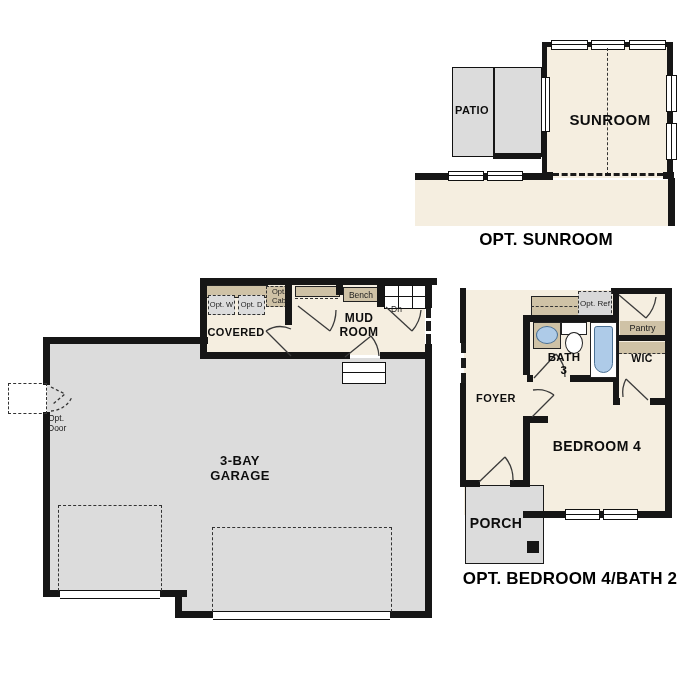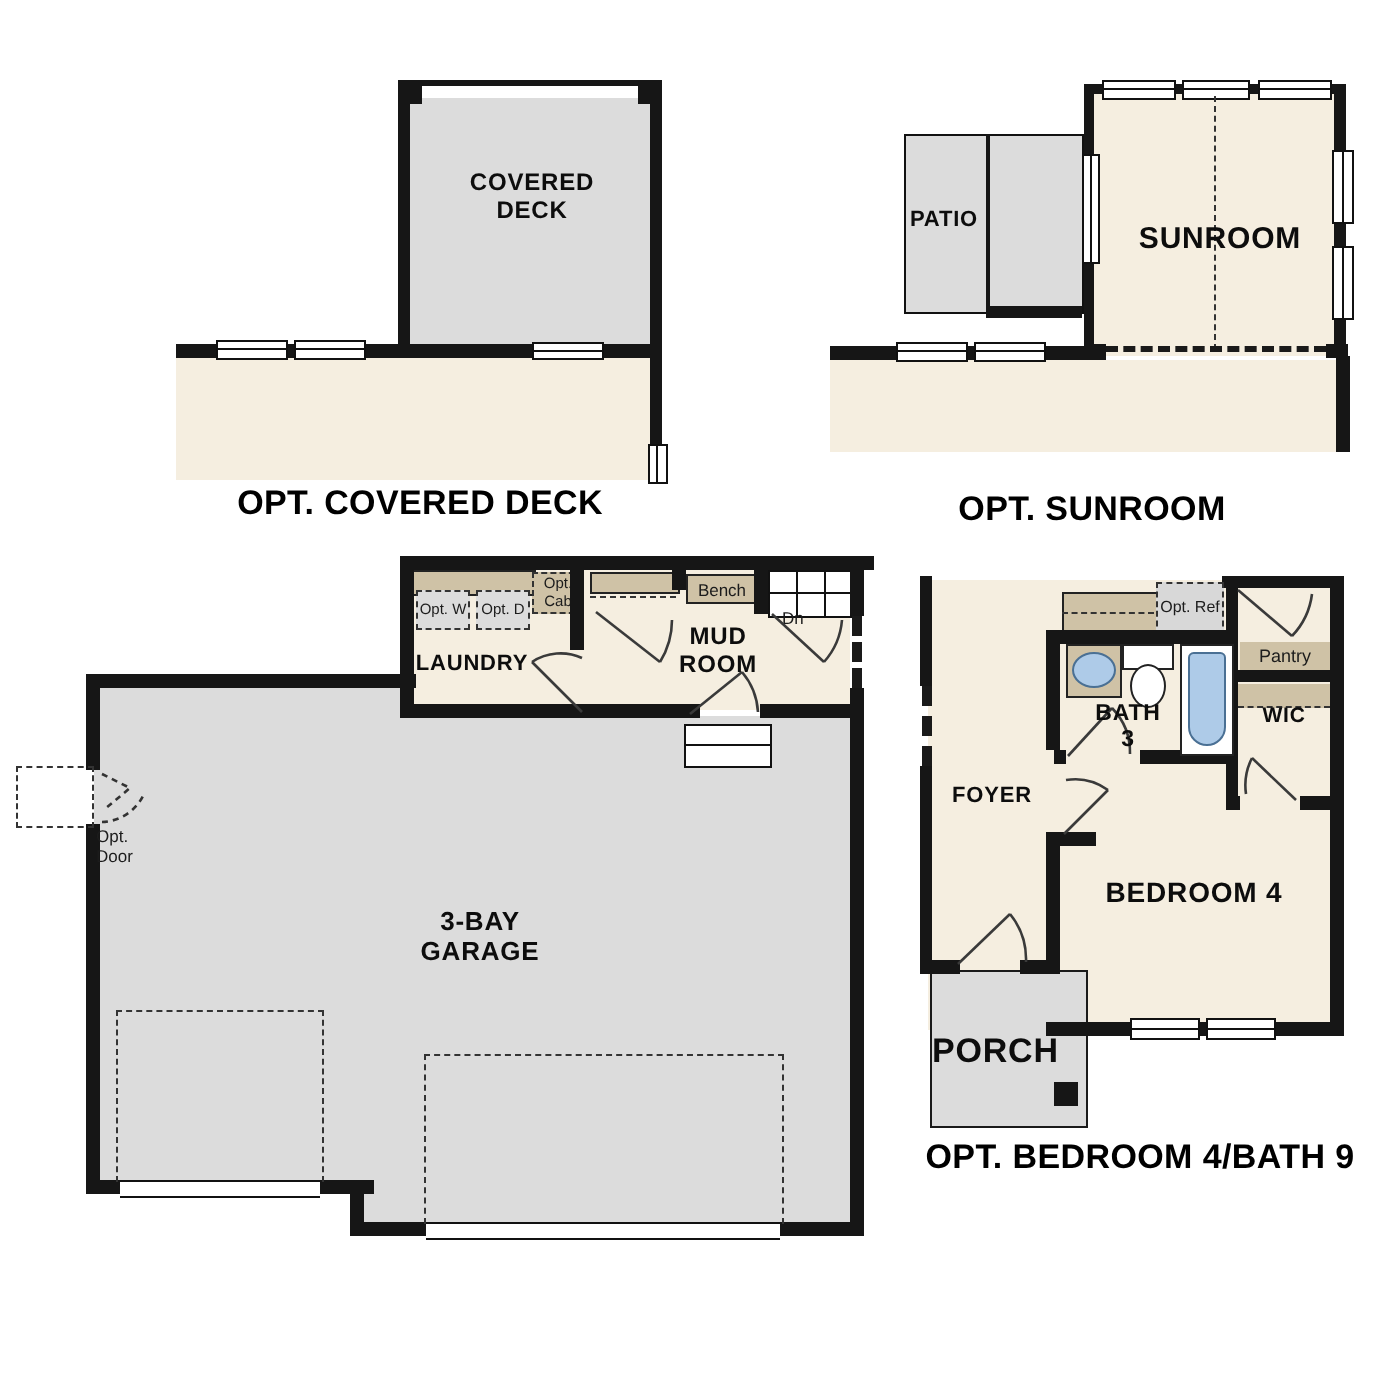--- a/index.html
+++ b/index.html
@@ -39,37 +39,20 @@
          background-image:linear-gradient(#111,#111);background-size:100% 1.4px;
          background-position:0 50%;background-repeat:no-repeat;}
   svg.door{position:absolute;overflow:visible;}
   .nb{white-space:nowrap;}
 </style>
 </head>
 <body>
 
 <div id="canvas">
 
-  <div class="plan" style="left:80px;top:30px;width:260px;height:235px;">
-    <div class="fill-gray" style="left:125px;top:19px;width:120px;height:123px;"></div>
-    <div class="fill-int" style="left:8px;top:149px;width:237px;height:61px;"></div>
-    <div class="wall" style="left:119px;top:10px;width:132px;height:3px;"></div>
-    <div class="wall" style="left:119px;top:10px;width:6px;height:132px;"></div>
-    <div class="wall" style="left:245px;top:10px;width:6px;height:132px;"></div>
-    <div class="wall" style="left:119px;top:10px;width:12px;height:12px;"></div>
-    <div class="wall" style="left:239px;top:10px;width:12px;height:12px;"></div>
-    <div class="wall" style="left:8px;top:142px;width:243px;height:7px;"></div>
-    <div class="wall" style="left:245px;top:149px;width:6px;height:43px;"></div>
-    <div class="win-h" style="left:28px;top:140px;width:34px;height:8px;"></div>
-    <div class="win-h" style="left:67px;top:140px;width:34px;height:8px;"></div>
-    <div class="win-h" style="left:186px;top:141px;width:34px;height:7px;"></div>
-    <div class="win-v" style="left:244px;top:192px;width:8px;height:18px;"></div>
-    <div class="label" style="left:144px;top:55px;width:84px;font-size:12px;">COVERED DECK</div>
-    <div class="caption" style="left:0px;top:212px;width:260px;">OPT. COVERED DECK</div>
-  </div>
 
   <div class="plan" style="left:410px;top:35px;width:270px;height:215px;">
     <div class="fill-int" style="left:132px;top:7px;width:130px;height:136px;"></div>
     <div class="fill-int" style="left:5px;top:145px;width:259px;height:46px;"></div>
     <div class="fill-gray" style="left:42px;top:32px;width:88px;height:88px;border:1.5px solid #111;"></div>
     <div class="wall" style="left:83px;top:32px;width:2px;height:88px;"></div>
     <div class="wall" style="left:83px;top:118px;width:48px;height:6px;"></div>
     <div class="wall" style="left:132px;top:7px;width:130px;height:5px;"></div>
     <div class="wall" style="left:257px;top:7px;width:6px;height:136px;"></div>
     <div class="wall" style="left:132px;top:7px;width:5px;height:35px;"></div>
@@ -83,21 +66,21 @@
     <div class="dash-thin-v" style="left:197px;top:13px;height:127px;"></div>
     <div class="dash-wall-h" style="left:143px;top:138px;width:110px;"></div>
     <div class="wall" style="left:132px;top:137px;width:11px;height:7px;"></div>
     <div class="wall" style="left:253px;top:137px;width:11px;height:7px;"></div>
     <div class="wall" style="left:5px;top:138px;width:138px;height:7px;"></div>
     <div class="win-h" style="left:38px;top:136px;width:34px;height:8px;"></div>
     <div class="win-h" style="left:77px;top:136px;width:34px;height:8px;"></div>
     <div class="wall" style="left:258px;top:143px;width:7px;height:48px;"></div>
     <div class="label" style="left:37px;top:69px;width:50px;font-size:11px;">PATIO</div>
     <div class="label nb" style="left:157px;top:77px;width:86px;font-size:15px;">SUNROOM</div>
-    <div class="caption" style="left:6px;top:195px;width:260px;margin-top:15px;">OPT. SUNROOM</div>
+    <div class="caption" style="left:6px;top:195px;width:260px;">OPT. SUNROOM</div>
   </div>
 
   <div class="plan" style="left:5px;top:276px;width:430px;height:375px;">
 
     <div class="fill-gray" style="left:42px;top:68px;width:153px;height:14px;"></div>
     <div class="fill-gray" style="left:42px;top:82px;width:378px;height:232px;"></div>
     <div class="fill-gray" style="left:177px;top:314px;width:243px;height:21px;"></div>
     <div class="fill-int" style="left:201px;top:9px;width:219px;height:70px;"></div>
 
     <div class="tan" style="left:201px;top:9px;width:60px;height:11px;border:1.2px solid #222;"></div>
@@ -160,21 +143,21 @@
     <svg class="door" style="left:379px;top:29px;" width="40" height="30">
       <line x1="2" y1="2" x2="28" y2="26" stroke="#3a3a3a" stroke-width="1.3"></line>
       <path d="M28,26 A36,36 0 0 0 37,5" fill="none" stroke="#3a3a3a" stroke-width="1.3"></path>
     </svg>
     <svg class="door" style="left:338px;top:56px;" width="38" height="27">
       <line x1="2" y1="25" x2="28" y2="4" stroke="#3a3a3a" stroke-width="1.3"></line>
       <path d="M28,4 A34,34 0 0 1 36,24" fill="none" stroke="#3a3a3a" stroke-width="1.3"></path>
     </svg>
     <div class="steps" style="left:337px;top:86px;width:42px;height:20px;"></div>
 
-    <div class="label" style="left:198px;top:50px;width:66px;font-size:11px;">LAUNDRY</div>
+    <div class="label" style="left:198px;top:50px;width:66px;font-size:11px;">COVERED</div>
     <div class="label" style="left:326px;top:36px;width:56px;font-size:12px;">MUD ROOM</div>
     <div class="label" style="left:195px;top:178px;width:80px;font-size:13px;">3-BAY GARAGE</div>
   </div>
 
   <div class="plan" style="left:455px;top:285px;width:230px;height:305px;">
     <div class="fill-int" style="left:9px;top:5px;width:206px;height:225px;"></div>
     <div class="fill-gray" style="left:10px;top:200px;width:77px;height:77px;border:1.5px solid #1a1a1a;"></div>
     <div class="wall" style="left:72px;top:256px;width:12px;height:12px;"></div>
 
     <div class="wall" style="left:5px;top:3px;width:6px;height:55px;"></div>
@@ -236,17 +219,17 @@
       <line x1="3" y1="31" x2="25" y2="9" stroke="#3a3a3a" stroke-width="1.3"></line>
       <path d="M25,9 A28,28 0 0 0 4,4" fill="none" stroke="#3a3a3a" stroke-width="1.3"></path>
     </svg>
 
     <div class="wall" style="left:210px;top:3px;width:7px;height:230px;"></div>
     <div class="wall" style="left:68px;top:226px;width:149px;height:7px;"></div>
     <div class="win-h" style="left:110px;top:224px;width:33px;height:9px;"></div>
     <div class="win-h" style="left:148px;top:224px;width:33px;height:9px;"></div>
     <div class="label nb" style="left:77px;top:154px;width:130px;font-size:14px;">BEDROOM 4</div>
     <div class="label" style="left:11px;top:107px;width:60px;font-size:11px;">FOYER</div>
-    <div class="label" style="left:11px;top:231px;width:60px;font-size:17px;">PORCH</div>
-    <div class="caption" style="left:0px;top:284px;width:230px;">OPT. BEDROOM 4/BATH 9</div>
+    <div class="label" style="left:11px;top:231px;width:60px;font-size:14px;">PORCH</div>
+    <div class="caption" style="left:0px;top:284px;width:230px;">OPT. BEDROOM 4/BATH 2</div>
   </div>
 
 </div>
 
 </body></html>

